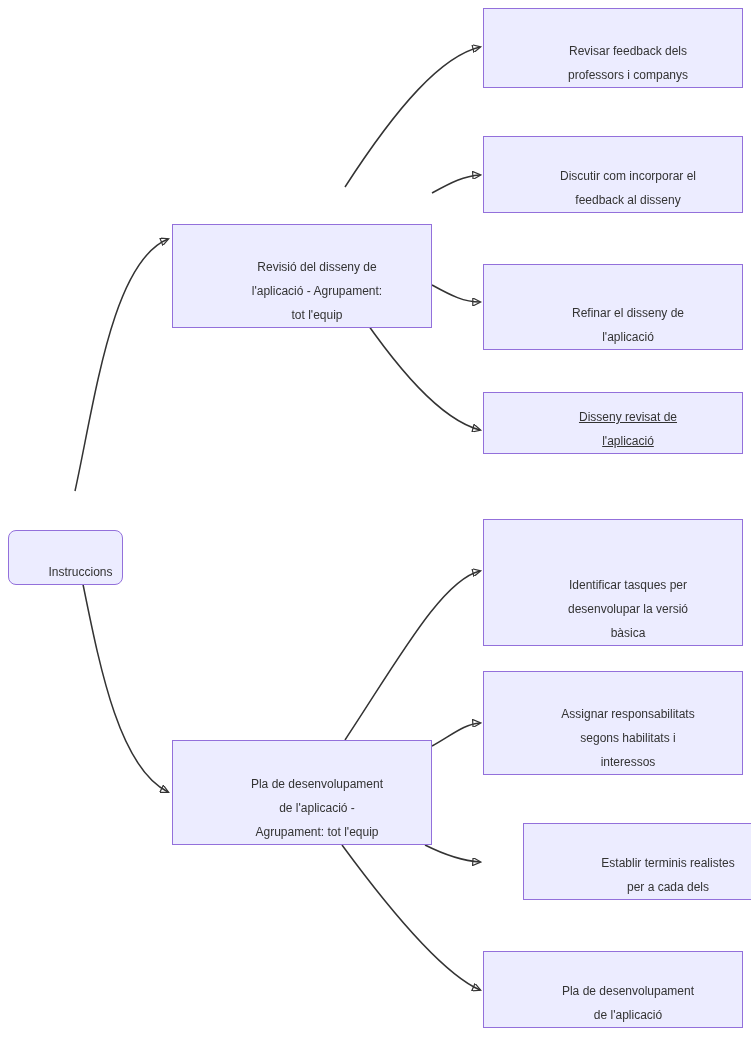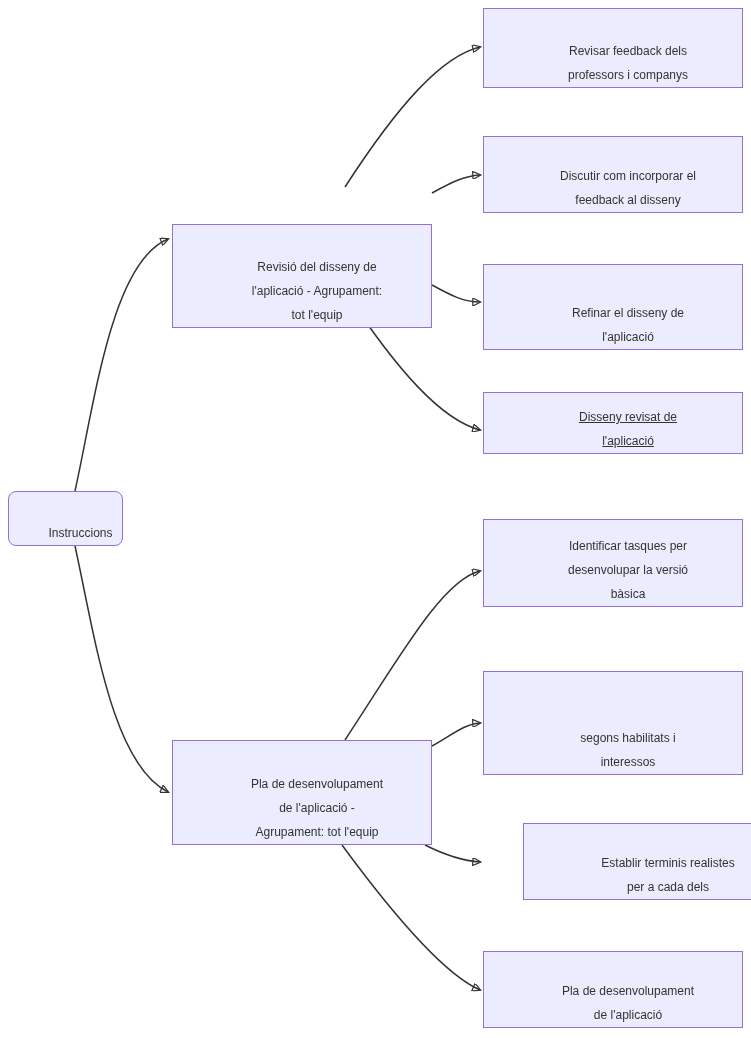--- a/index.html
+++ b/index.html
@@ -23,21 +23,21 @@
     position:absolute;
     box-sizing:border-box;
     background:var(--node-fill);
     border:1px solid var(--node-border);
     display:flex;flex-direction:column;
     justify-content:flex-end;align-items:center;
     text-align:center;
     color:var(--text);
     font-size:12px;line-height:24px;padding-left:30px;
   }
-  .node.root{border-radius:8px;border-width:1.5px;}
+  .node.root{border-radius:8px;border-width:1.5px;margin-top:39px;}
   .line{display:block;white-space:nowrap;}
 </style>
 </head>
 <body>
 
 <div class="canvas">
 
   <svg class="edges" width="751" height="1038" viewBox="0 0 751 1038">
     <defs>
       <marker id="arrow" viewBox="0 0 10 10" refX="9" refY="5" markerUnits="userSpaceOnUse" markerWidth="10" markerHeight="8" orient="auto">
@@ -87,27 +87,28 @@
   <div class="node" style="left:483px;top:264px;width:260px;height:86px;">
     <span class="line">Refinar el disseny de</span>
     <span class="line">l'aplicació</span>
   </div>
 
   <div class="node" style="left:483px;top:392px;width:260px;height:62px;text-decoration:underline;">
     <span class="line">Disseny revisat de</span>
     <span class="line">l'aplicació</span>
   </div>
 
-  <div class="node" style="left:483px;top:519px;width:260px;height:88px;">
+  <div class="node" style="left:483px;top:519px;width:260px;height:127px;">
     <span class="line">Identificar tasques per</span>
     <span class="line">desenvolupar la versió</span>
     <span class="line">bàsica</span>
   </div>
 
   <div class="node" style="left:483px;top:671px;width:260px;height:104px;">
+    <span class="line">Assignar responsabilitats</span>
     <span class="line">segons habilitats i</span>
     <span class="line">interessos</span>
   </div>
 
   <div class="node" style="left:483px;top:823px;width:260px;height:77px;margin-left:40px;">
     <span class="line">Establir terminis realistes</span>
     <span class="line">per a cada dels</span>
   </div>
 
   <div class="node" style="left:483px;top:951px;width:260px;height:77px;">

